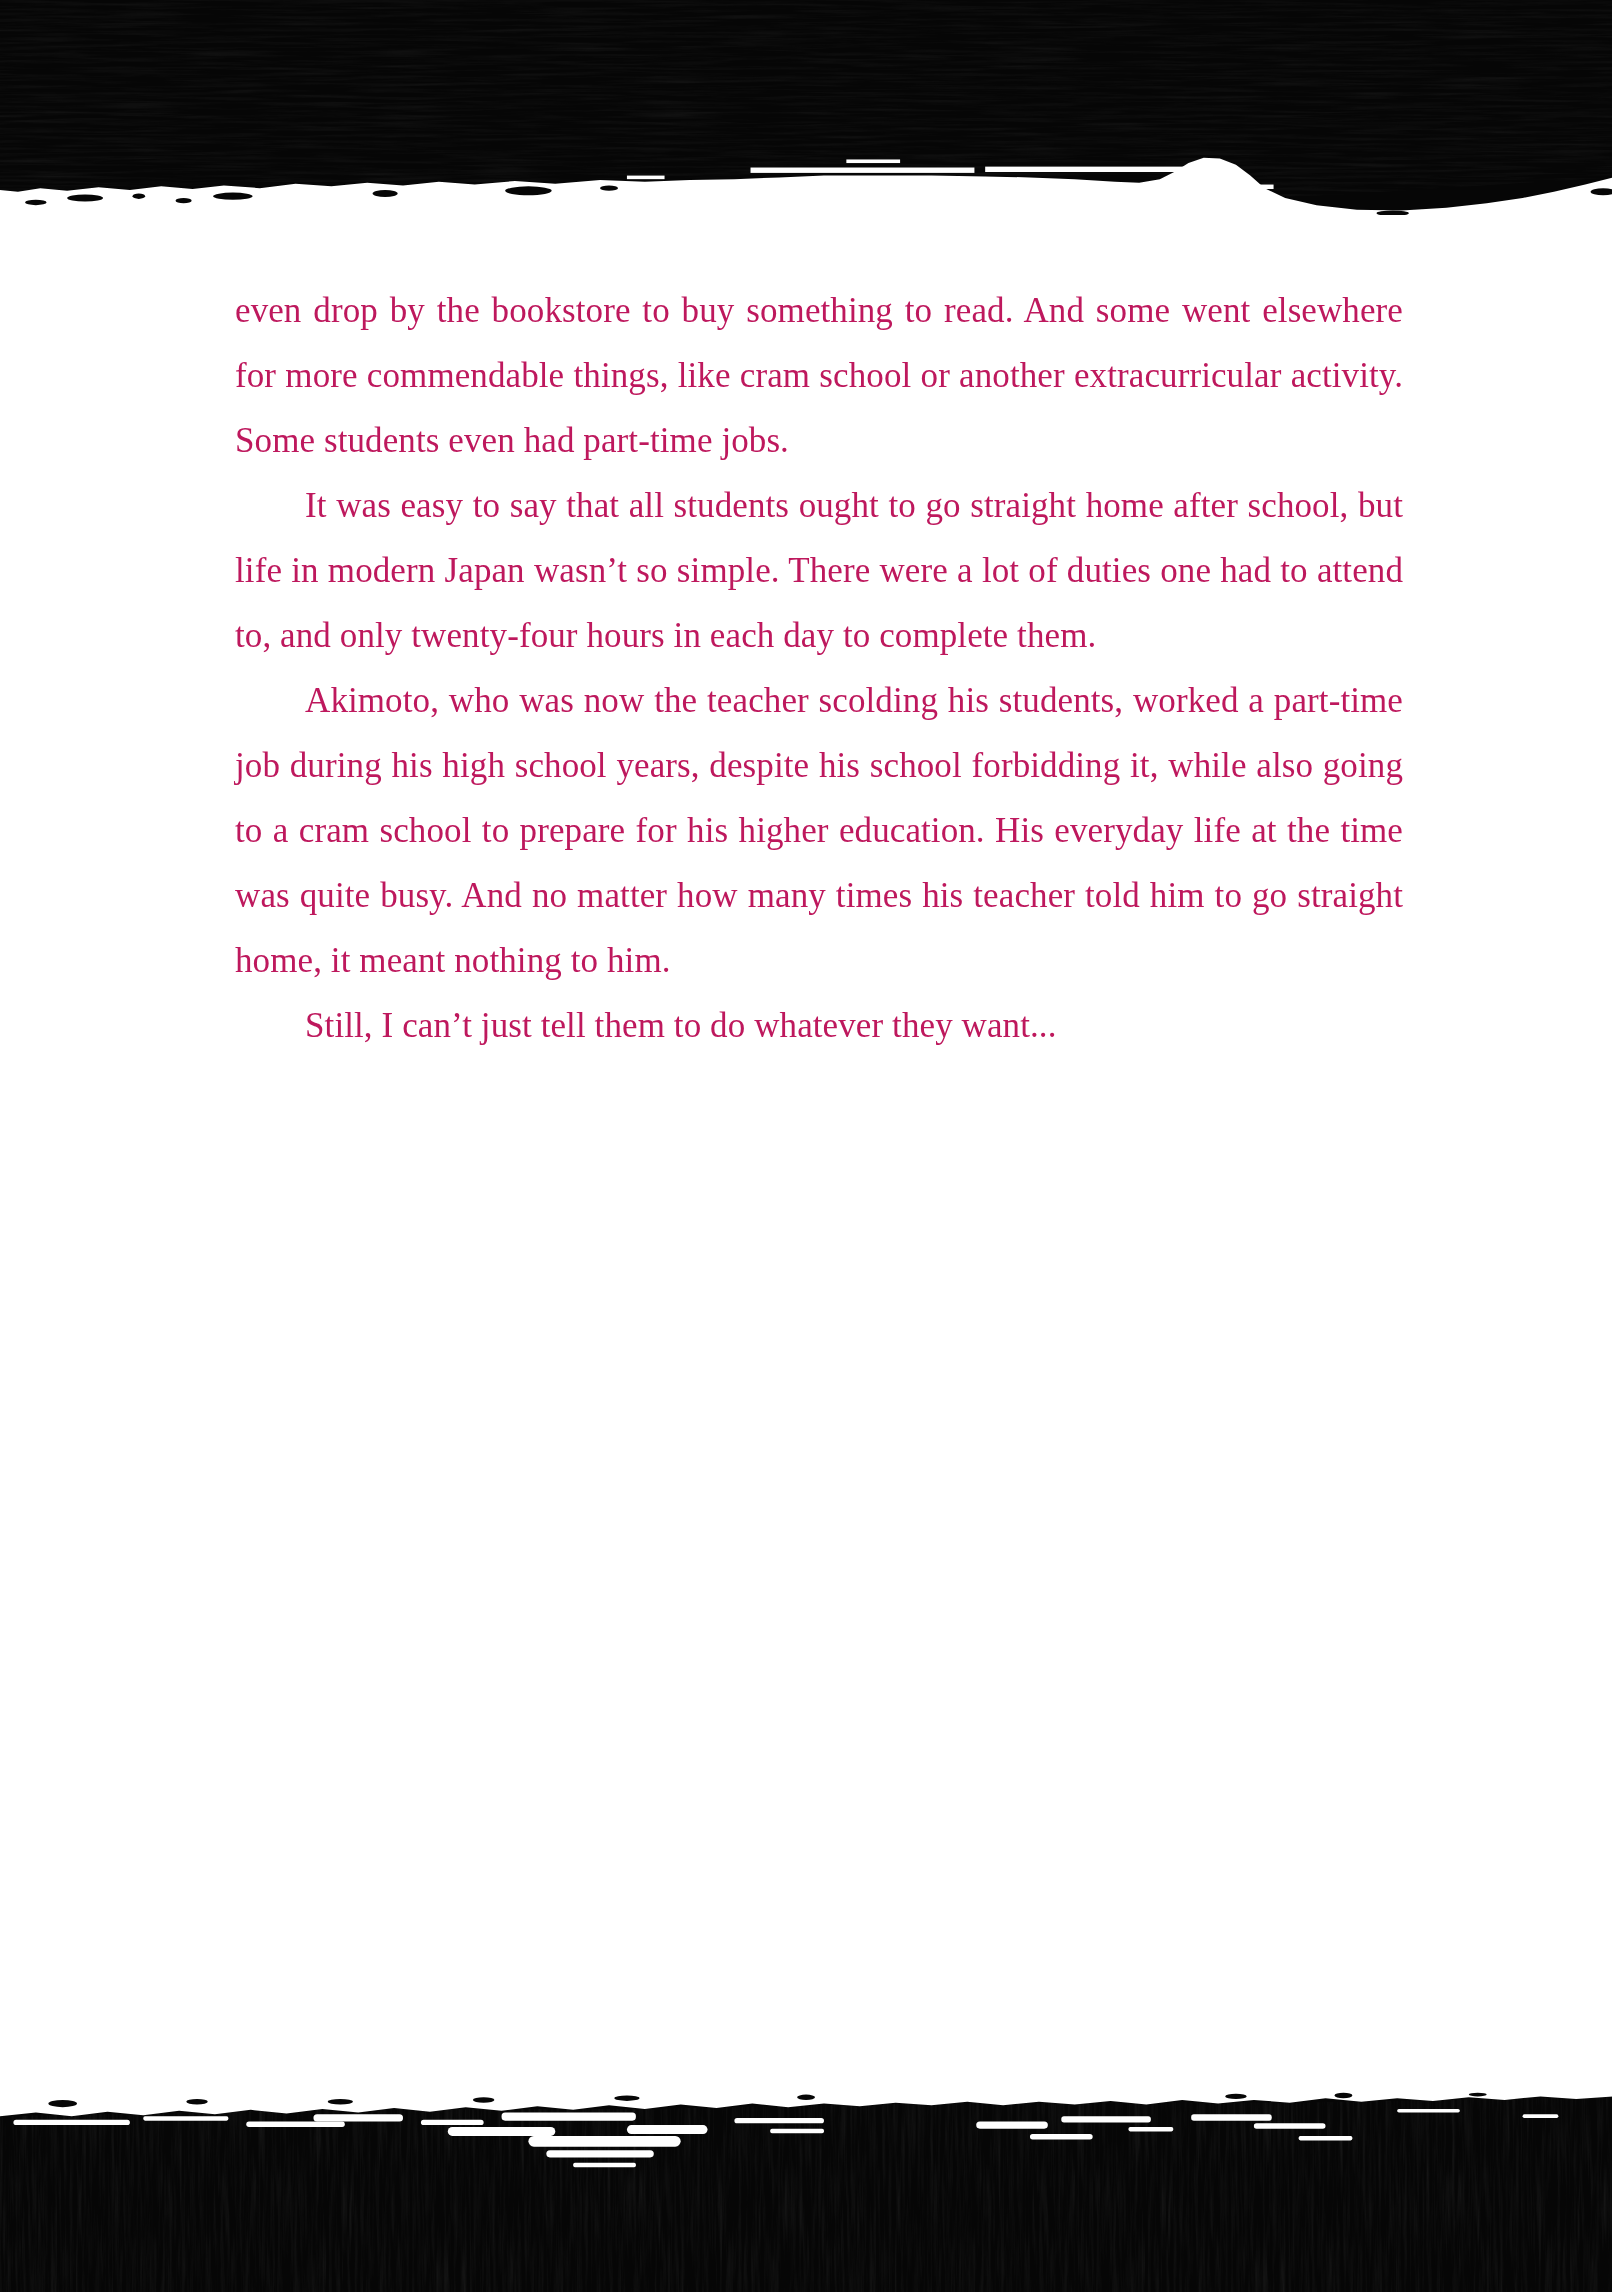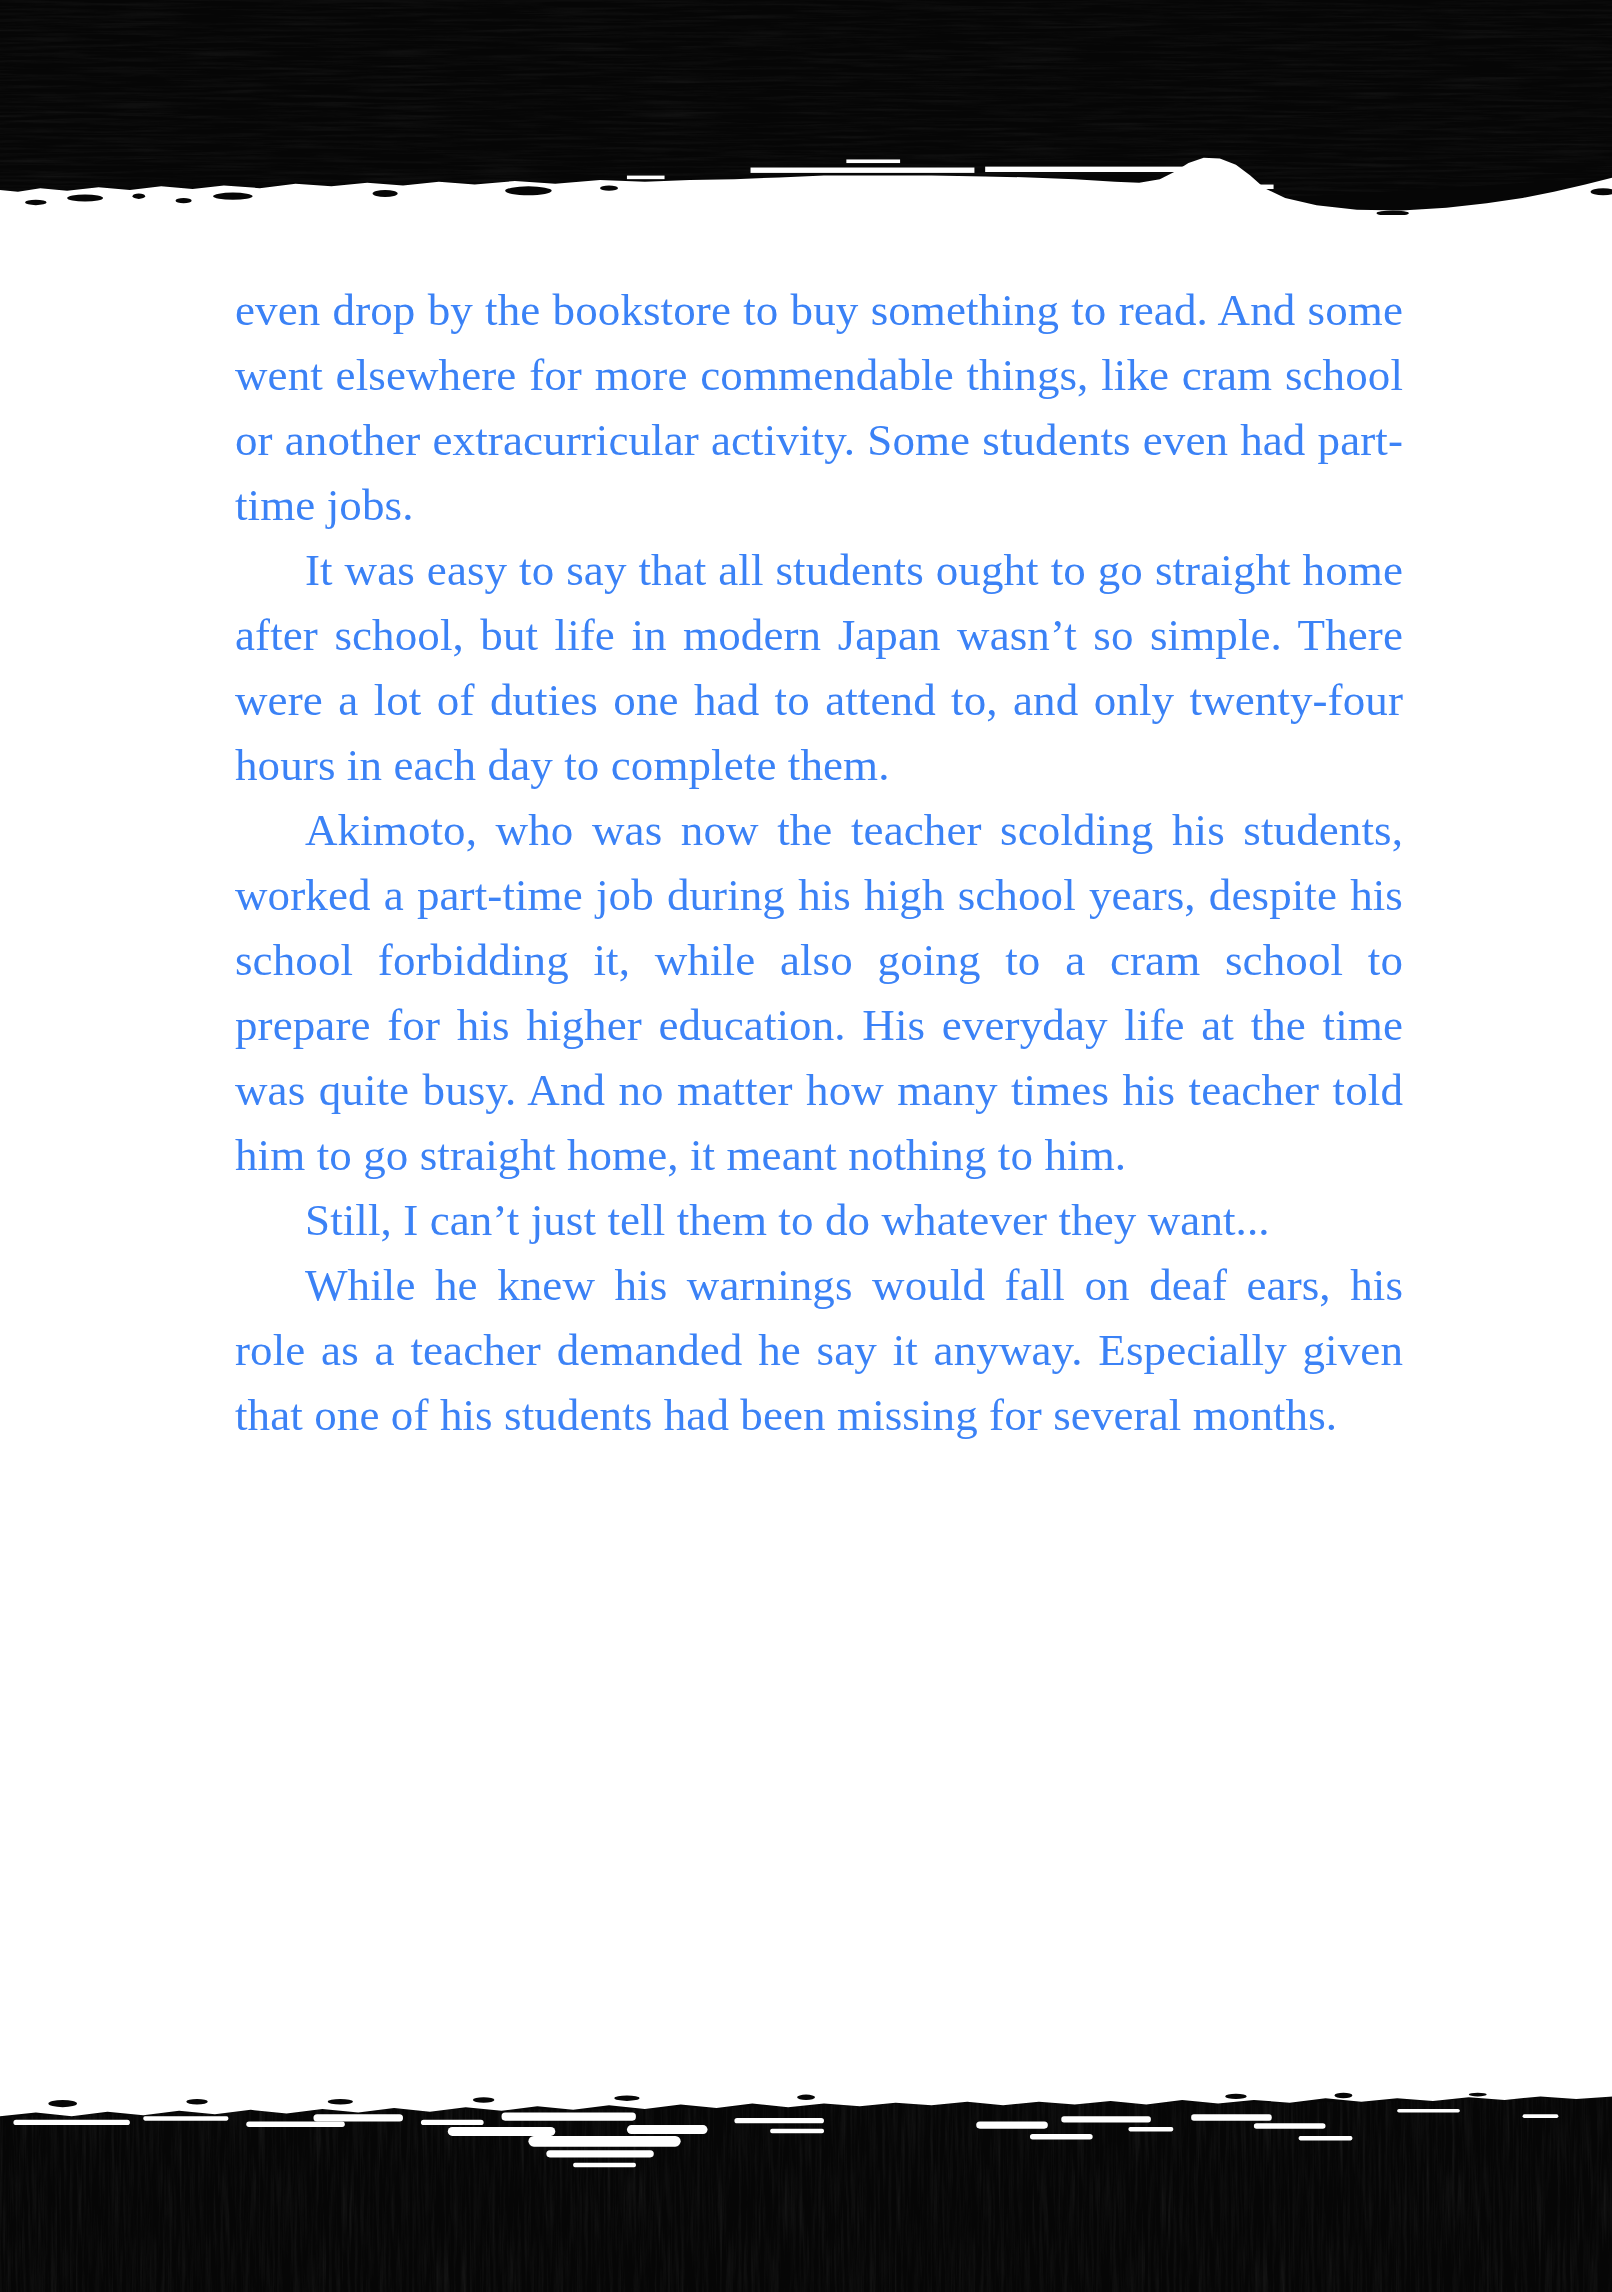--- a/index.html
+++ b/index.html
@@ -24,22 +24,22 @@
   }
   .band-top    { top: 0;    height: 215px; }
   .band-bottom { bottom: 0; height: 202px; }
 
   
   .page-text {
     position: absolute;
     left: 235px;
     top: 278px;
     width: 1168px;
-    color: #3b82f6;
-    font-size: 45px;
+    color: #be185d;
+    font-size: 35px;
     line-height: 65px;
     text-align: justify;
     letter-spacing: 0.1px;
   }
   .para {
     margin: 0;
     text-indent: 70px;
   }
   .para[data-variant="plain"] { text-indent: 0; }
   .para[data-variant="italic-indent"] { }
@@ -83,21 +83,20 @@
     <ellipse cx="1555" cy="238" rx="18" ry="3"></ellipse>
     <ellipse cx="1790" cy="214" rx="14" ry="4"></ellipse>
   </g>
 </svg>
 
 <main class="page-text">
   <p class="para" data-variant="plain">even drop by the bookstore to buy something to read. And some went elsewhere for more commendable things, like cram school or another extracurricular activity. Some students even had part-time jobs.</p>
   <p class="para" data-variant="indent">It was easy to say that all students ought to go straight home after school, but life in modern Japan wasn’t so simple. There were a lot of duties one had to attend to, and only twenty-four hours in each day to complete them.</p>
   <p class="para" data-variant="indent">Akimoto, who was now the teacher scolding his students, worked a part-time job during his high school years, despite his school forbidding it, while also going to a cram school to prepare for his higher education. His everyday life at the time was quite busy. And no matter how many times his teacher told him to go straight home, it meant nothing to him.</p>
   <p class="para" data-variant="italic-indent">Still, I can’t just tell them to do whatever they want...</p>
-  <p class="para" data-variant="indent">While he knew his warnings would fall on deaf ears, his role as a teacher demanded he say it anyway. Especially given that one of his students had been missing for several months.</p>
 </main>
 
 <svg class="band band-bottom" viewBox="0 0 1801 225" preserveAspectRatio="none" aria-hidden="true">
   <defs>
     <filter id="grainBottom" x="-5%" y="-5%" width="110%" height="110%">
       <feTurbulence type="fractalNoise" baseFrequency="0.28 0.012" numOctaves="4" seed="23" result="noise"></feTurbulence>
       <feColorMatrix in="noise" type="matrix" values="0 0 0 0 1  0 0 0 0 1  0 0 0 0 1  0.8 0.8 0.8 0 -1.05" result="grain"></feColorMatrix>
       <feComposite in="grain" in2="SourceGraphic" operator="in"></feComposite>
     </filter>
   </defs>

